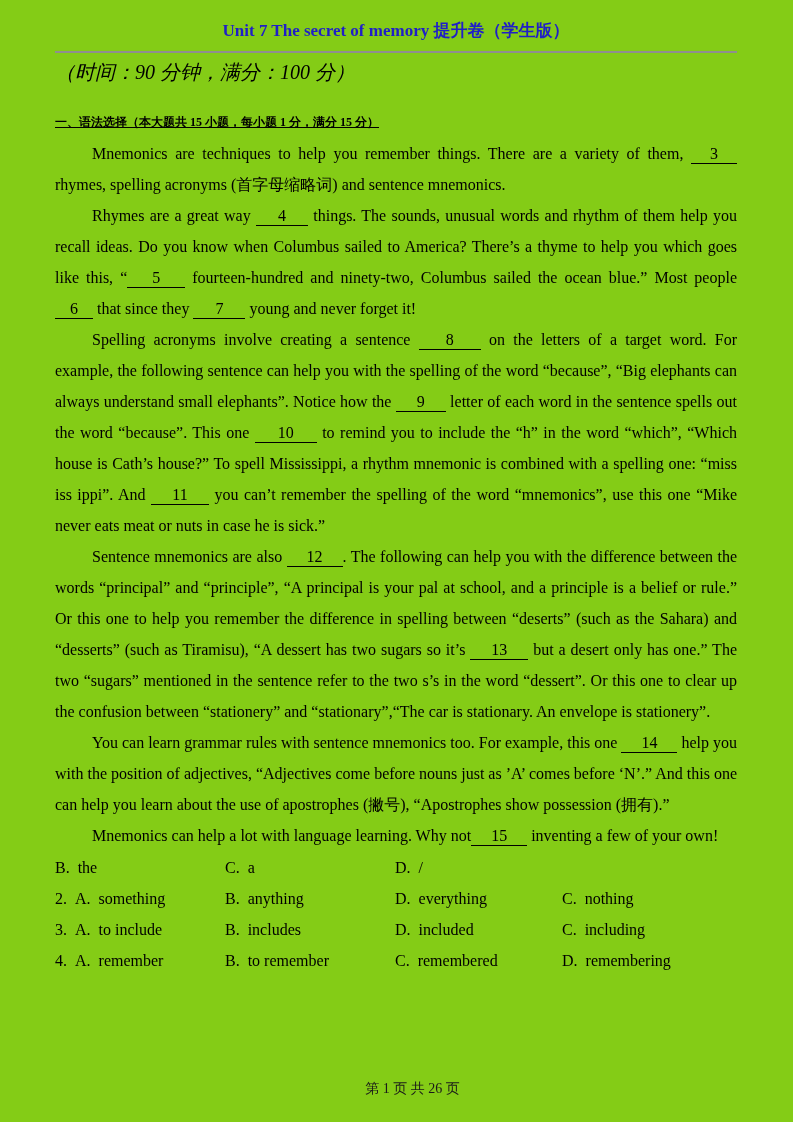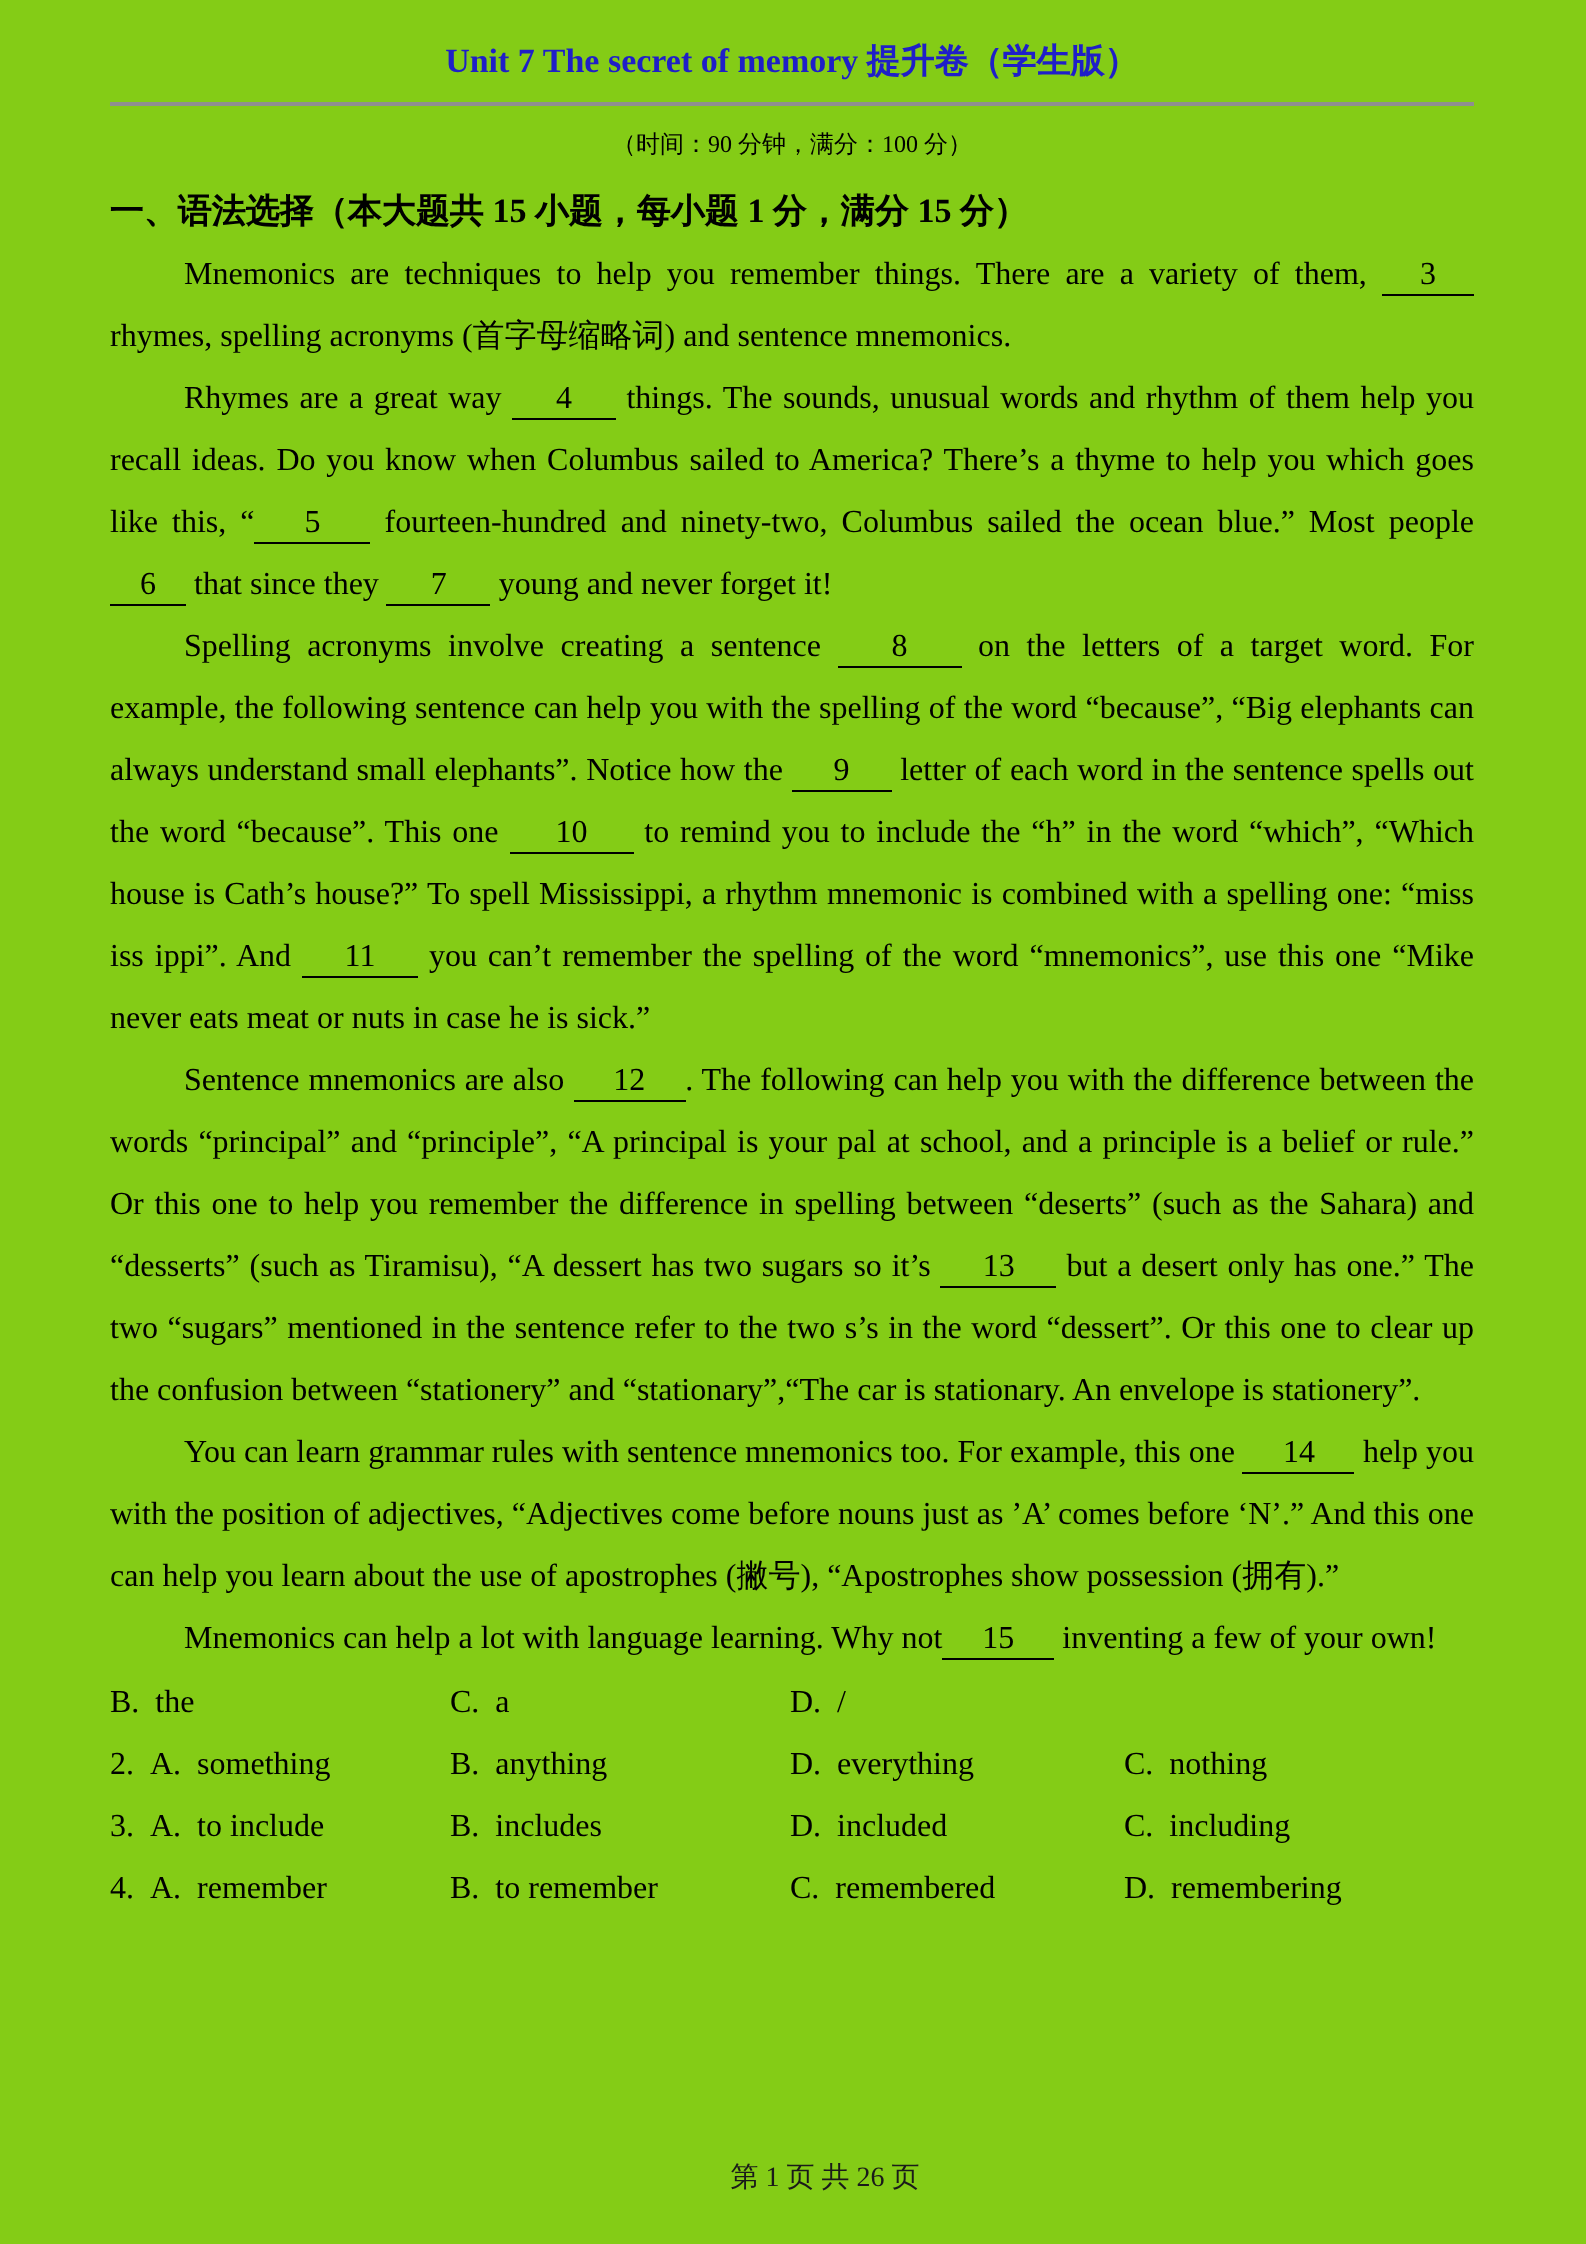--- a/index.html
+++ b/index.html
@@ -25,30 +25,31 @@
     font-weight: bold;
     font-size: 17px;
     line-height: 22px;
   }
   .divider {
     height: 2px;
     margin-top: 9px;
     background: #8f8f8f;
   }
   .subtitle {
-    text-align: center;
     margin-top: 8px;
-    font-size: 12px;
+    font-size: 20px;
     line-height: 22px;
+    font-style: italic;
   }
   .section-heading {
-    margin-top: 11px;
+    margin-top: 27px;
     font-weight: bold;
-    font-size: 17px;
+    font-size: 12px;
     line-height: 24px;
+    text-decoration: underline;
   }
   .passage {
     margin-top: 4px;
   }
   .para {
     margin: 0;
     text-align: justify;
     text-indent: 37px;
     line-height: 31px;
   }

